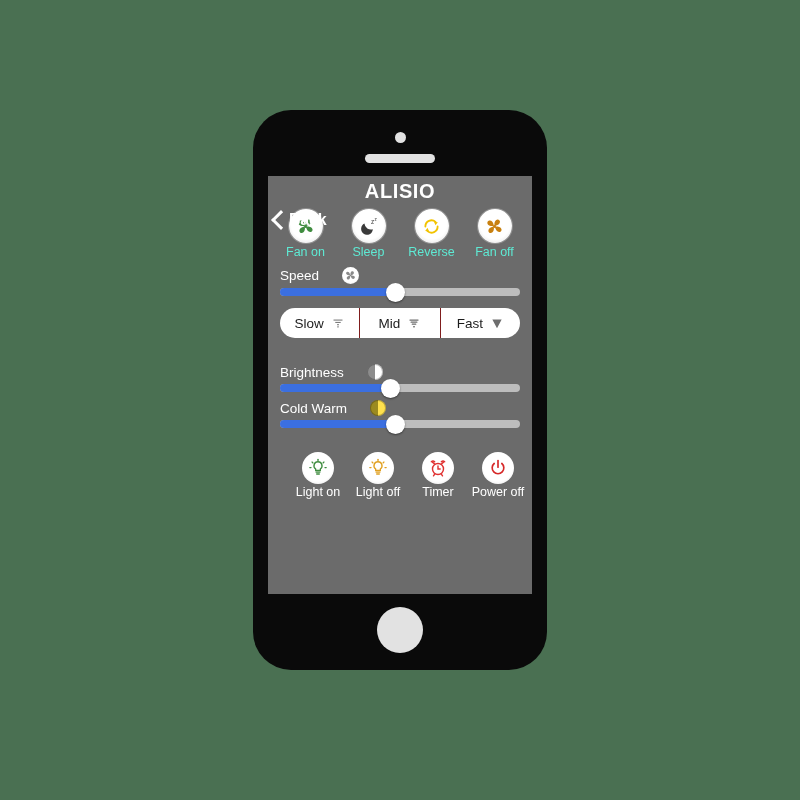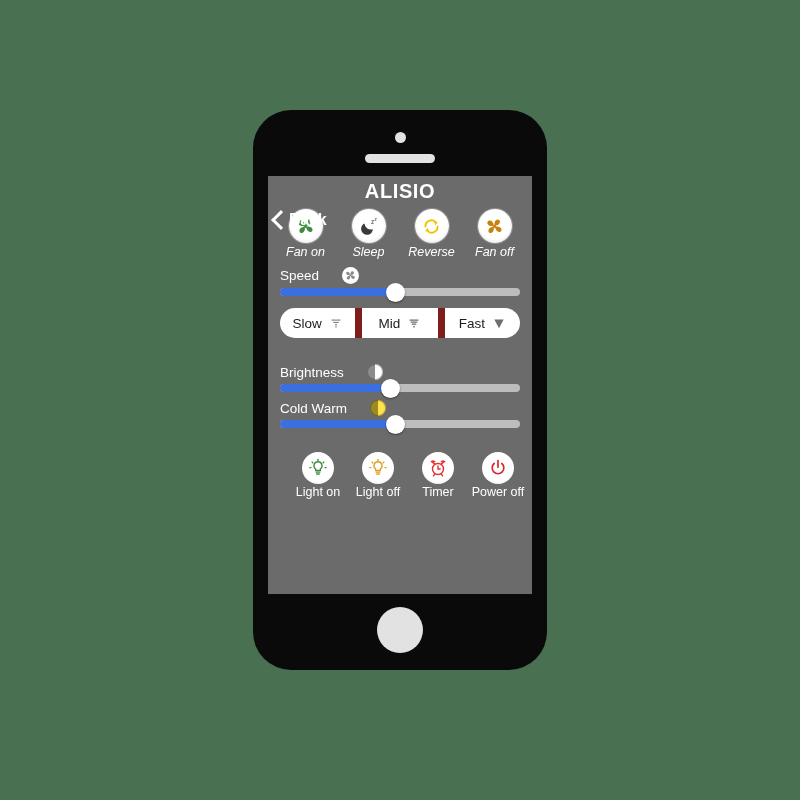--- a/index.html
+++ b/index.html
@@ -125,25 +125,24 @@
     height: 34px;
     border-radius: 50%;
     margin: 0 auto;
     background: radial-gradient(circle at 50% 45%, #ffffff 58%, #f2f2f2 72%, #d6d6d6 100%);
     box-shadow: 0 0 0 1px rgba(255,255,255,0.25);
     display: flex;
     align-items: center;
     justify-content: center;
   }
   .mode-label {
-    color: #ffffff;
+    color: #5eead4;
     font-size: 12.5px;
     margin-top: 2px;
     white-space: nowrap;
-    font-style: italic;
   }
 
   
   .slider-block { padding: 0 12px; }
   .slider-head {
     display: flex;
     align-items: center;
     gap: 23px;
     margin-bottom: 4px;
   }
@@ -211,21 +210,21 @@
     height: 30px;
   }
   .segmented .seg {
     flex: 1;
     display: flex;
     align-items: center;
     justify-content: center;
     gap: 7px;
     color: #1c1c1c;
     font-size: 13.5px;
-    border-right: 7px solid #7f1d1d;
+    border-right: 1px solid #7f1d1d;
     cursor: pointer;
   }
   .segmented .seg:last-child { border-right: none; }
   .segmented.temps .seg { font-size: 13px; gap: 0; }
 
   
   .action-row {
     display: flex;
     justify-content: space-around;
     padding: 4px 4px 0 20px;

